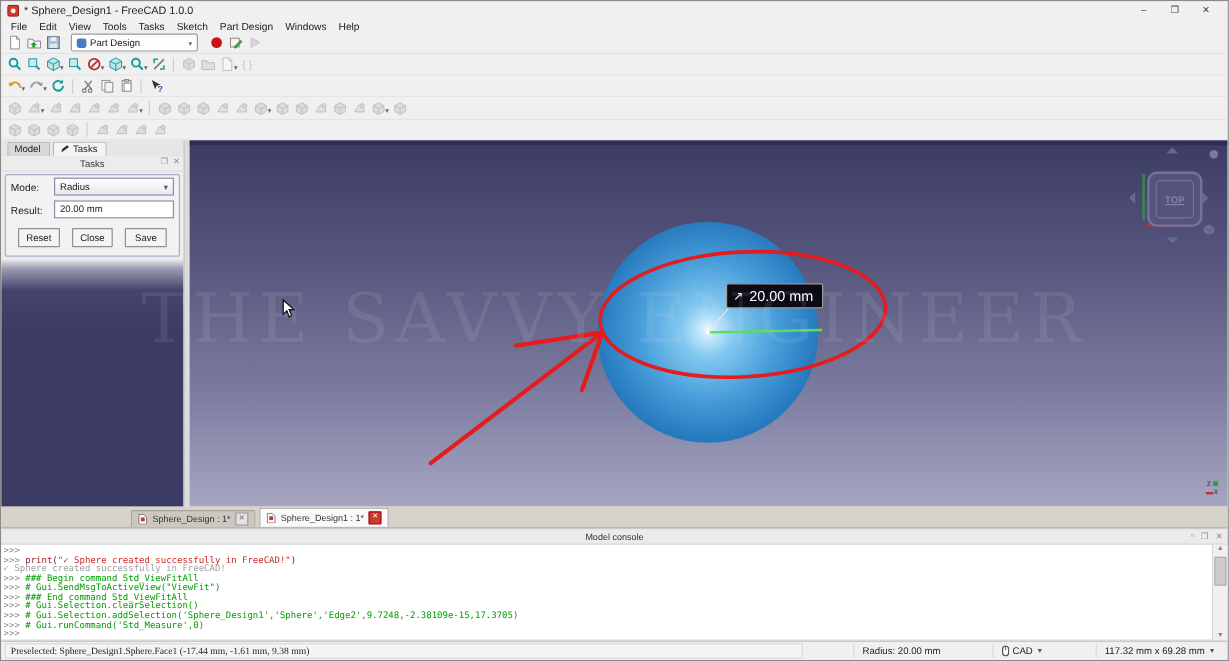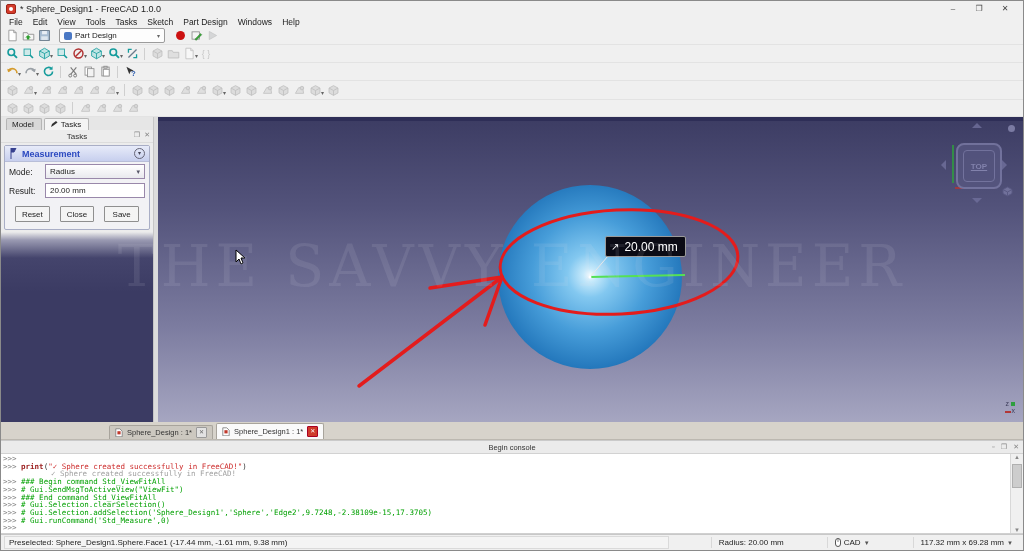--- a/index.html
+++ b/index.html
@@ -86,32 +86,32 @@
   .tab-close{width:9px;height:9px;border:1px solid #9a9a9a;background:#e2e2e2;color:#666;font-size:6px;line-height:8px;text-align:center;border-radius:1px;}
   .tab-close.red{background:#cf3b2a;border-color:#a02;color:#fff;}
   
   .console-header{height:12px;background:#ebebeb;border-top:1px solid #cacaca;border-bottom:1px solid #d2d2d2;
                   display:flex;align-items:center;justify-content:center;font-size:7.5px;color:#333;position:relative;flex:0 0 auto;}
   .console-header .chicons{position:absolute;right:4px;display:flex;gap:6px;color:#888;font-size:7px;}
   .console{flex:0 0 auto;height:79px;background:#fff;position:relative;border-bottom:1px solid #d0d0d0;}
   .console-lines{position:absolute;left:2px;top:1px;right:13px;bottom:0;font-family:"DejaVu Sans Mono",monospace;
                  font-size:7.5px;line-height:7.7px;white-space:pre;overflow:hidden;}
   .cline .p{color:#8a8a8a;}
-  .cline .kw{color:#9a1c1c;font-weight:bold;}
+  .cline .kw{color:#9a1c1c;font-weight:normal;}
   .cline .str{color:#cc2a2a;}
   .cline .pl{color:#333;}
-  .cline .out{color:#a0a0a0;margin-left:48px;}
+  .cline .out{color:#a0a0a0;}
   .cline .cmt{color:#00a000;}
   .cscroll{position:absolute;right:0;top:0;bottom:0;width:12px;background:#f0f0f0;border-left:1px solid #d8d8d8;
            display:flex;flex-direction:column;justify-content:space-between;align-items:center;font-size:6px;color:#888;}
   .cthumb{width:8px;height:22px;background:#cdcdcd;border:1px solid #b0b0b0;position:absolute;top:10px;left:1px;}
   
   .statusbar{height:15px;background:#f0f0f0;border-top:1px solid #c8c8c8;display:flex;align-items:center;
              font-size:8px;color:#222;padding:0 3px;flex:0 0 auto;}
-  .status-left{flex:1;height:11px;display:flex;align-items:center;padding:0 4px;border:1px solid #dadada;background:#f4f4f4;margin-right:6px;}
+  .status-left{flex:1;height:11px;display:flex;align-items:center;padding:0 4px;border:1px solid #dadada;background:#f4f4f4;margin-right:6px;font-family:Liberation Serif, serif;}
   .status-cell{display:flex;align-items:center;gap:3px;padding:0 7px;border-left:1px solid #d8d8d8;height:11px;margin-left:36px;}
   .status-cell .chev{font-size:6px;color:#555;}
 </style>
 </head>
 <body>
 
 <div class="app">
 
   <div class="titlebar">
     <svg class="fclogo" viewBox="0 0 10 10">
@@ -501,27 +501,20 @@
         </div>
       </div>
       <div class="dock-title">
         <span>Tasks</span>
         <span class="dicons">
           <span>❐</span>
           <span>✕</span>
         </span>
       </div>
       <div class="meas-box">
-        <div class="meas-header">
-          <svg width="9" height="11" viewBox="0 0 9 11">
-              <path d="M2 0v11M2 0h5l-2 4H2" fill="#37418f" stroke="#37418f"></path>
-            </svg>
-          <span class="meas-title">Measurement</span>
-          <span class="collapse">▾</span>
-        </div>
         <div class="meas-row">
           <span class="meas-label">Mode:</span>
           <div class="combo">
             <span>Radius</span>
             <span class="chev">▾</span>
           </div>
         </div>
         <div class="meas-row">
           <span class="meas-label">Result:</span>
           <div class="tinput">
@@ -600,21 +593,21 @@
         <span style="width:8px;height:10px;display:inline-block"><svg viewBox="0 0 10 12">
             <path d="M1 1h5l3 3v7H1z" fill="#fff" stroke="#777"></path>
             <rect x="3" y="4" width="4" height="4" fill="#c0392b"></rect>
           </svg></span>
         <span>Sphere_Design1 : 1*</span>
         <span class="tab-close red">✕</span>
       </div>
     </div>
 
   <div class="console-header">
-    <span>Begin console</span>
+    <span>Model console</span>
     <span class="chicons">
       <span>▫</span>
       <span>❐</span>
       <span>✕</span>
     </span>
   </div>
   <div class="console">
     <div class="console-lines" id="console-lines"><div class="cline"><span class="p">&gt;&gt;&gt; </span></div><div class="cline"><span class="p">&gt;&gt;&gt; </span><span class="kw">print</span><span class="pl">(</span><span class="str">"✓ Sphere created successfully in FreeCAD!"</span><span class="pl">)</span></div><div class="cline"><span class="out">✓ Sphere created successfully in FreeCAD!</span></div><div class="cline"><span class="p">&gt;&gt;&gt; </span><span class="cmt">### Begin command Std_ViewFitAll</span></div><div class="cline"><span class="p">&gt;&gt;&gt; </span><span class="cmt"># Gui.SendMsgToActiveView("ViewFit")</span></div><div class="cline"><span class="p">&gt;&gt;&gt; </span><span class="cmt">### End command Std_ViewFitAll</span></div><div class="cline"><span class="p">&gt;&gt;&gt; </span><span class="cmt"># Gui.Selection.clearSelection()</span></div><div class="cline"><span class="p">&gt;&gt;&gt; </span><span class="cmt"># Gui.Selection.addSelection('Sphere_Design1','Sphere','Edge2',9.7248,-2.38109e-15,17.3705)</span></div><div class="cline"><span class="p">&gt;&gt;&gt; </span><span class="cmt"># Gui.runCommand('Std_Measure',0)</span></div><div class="cline"><span class="p">&gt;&gt;&gt;</span></div></div>
     <div class="cscroll">
       <span>▲</span>

